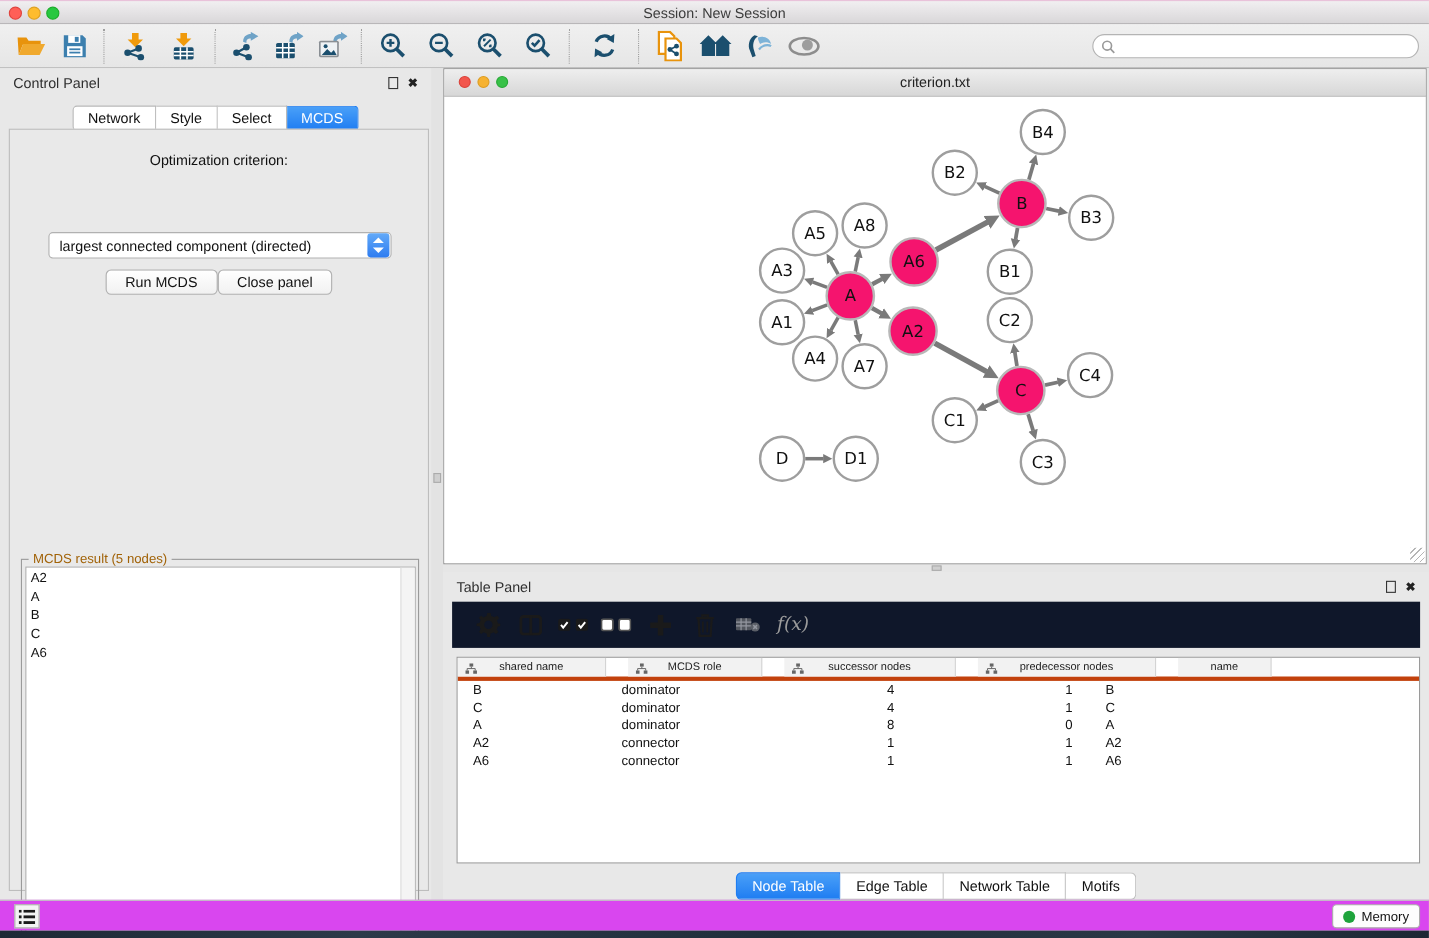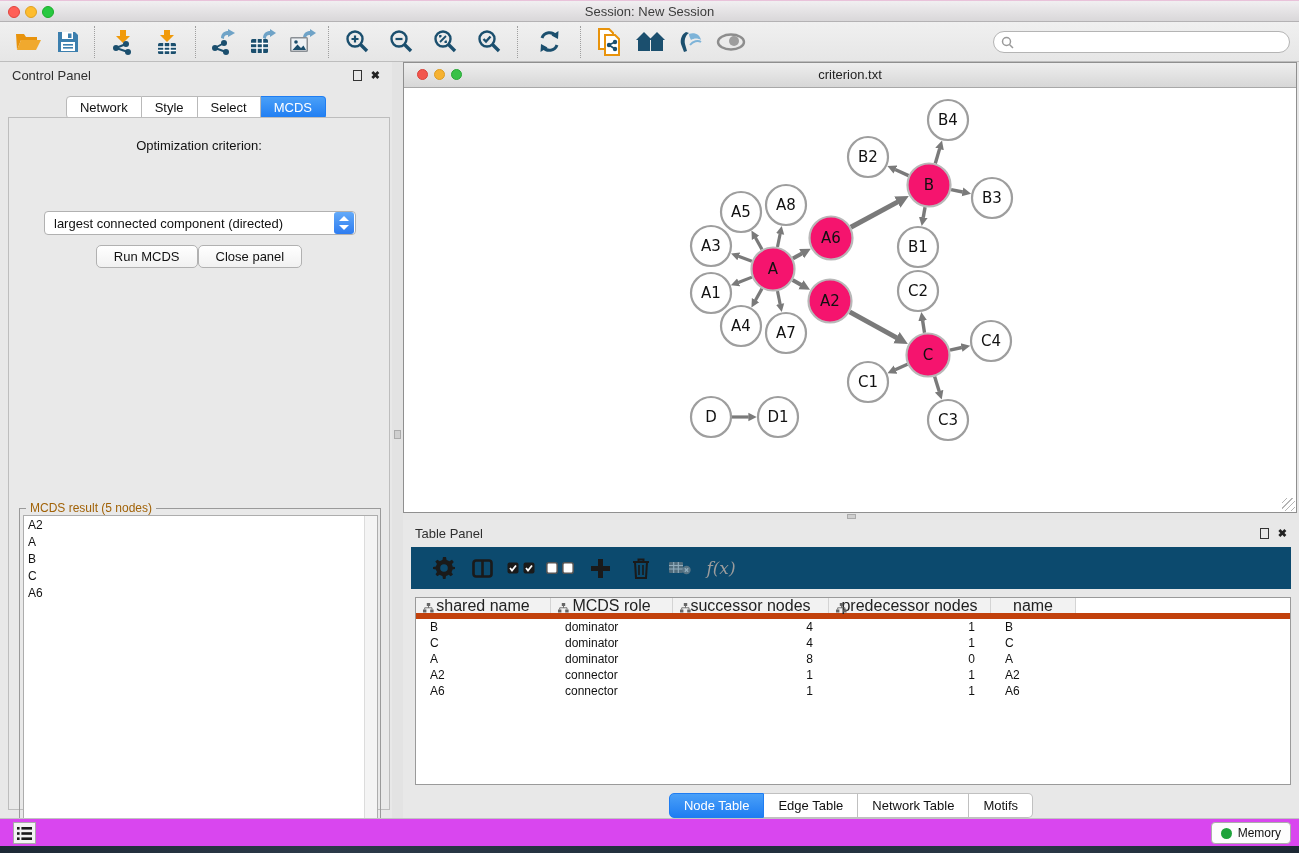--- a/index.html
+++ b/index.html
@@ -77,26 +77,26 @@
   #net-canvas { position:absolute; left:0; top:25px; width:892px; height:424px; background:#fff; }
   #net-grip { position:absolute; right:1px; bottom:1px; width:13px; height:13px;
     background:repeating-linear-gradient(135deg, transparent 0 3px, #b5b5b5 3px 4px); }
 
   
   #h-divider { position:absolute; left:0; top:451px; width:896px; height:7px; }
   #h-divider .grip { position:absolute; left:444px; top:1px; width:9px; height:5px; background:#cfcfcf; border:1px solid #ababab; }
 
   
   #table-panel { position:absolute; left:0; top:458px; width:896px; height:298px; background:#e8e8e8; }
-  #tp-toolbar { position:absolute; left:8px; top:27px; width:880px; height:42px; background:#0c4a6e;
+  #tp-toolbar { position:absolute; left:8px; top:27px; width:880px; height:42px; background:#0f172a;
     display:flex; align-items:center; padding-left:14px; }
   .tp-icon { height:30px; display:flex; align-items:center; justify-content:center; flex:0 0 auto; }
   #node-table { position:absolute; left:12px; top:77px; width:1276px; max-width:876px; height:188px;
     background:#fff; border:1px solid #9a9a9a; overflow:hidden; }
-  #nt-header { display:flex; height:21px; border-bottom:6px solid #c2410c; font-size:16px; color:#222; }
+  #nt-header { display:flex; height:21px; border-bottom:4px solid #c2410c; font-size:10px; color:#222;gap:20px; }
   .nt-hcell { background:#f2f2f2; border-right:1px solid #d4d4d4; display:flex; align-items:center; justify-content:center; position:relative; }
   .nt-hcell .hier { position:absolute; left:7px; top:5px; }
   .nt-row { display:flex; height:16px; font-size:12px; color:#111; align-items:center; }
   .nt-cell { white-space:nowrap; overflow:hidden; }
   .nt-cell.left { padding-left:14px; text-align:left; }
   .nt-cell.right { padding-right:16px; text-align:right; }
   #tp-tabs { position:absolute; left:0; top:273px; width:896px; display:flex; justify-content:center; }
   .tp-tab { font-size:13px; padding:4px 14px; background:#fff; border:1px solid #c0c0c0; border-left:none; color:#111; }
   .tp-tab:first-child { border-left:1px solid #c0c0c0; border-radius:5px 0 0 5px; }
   .tp-tab:last-child { border-radius:0 5px 5px 0; }

